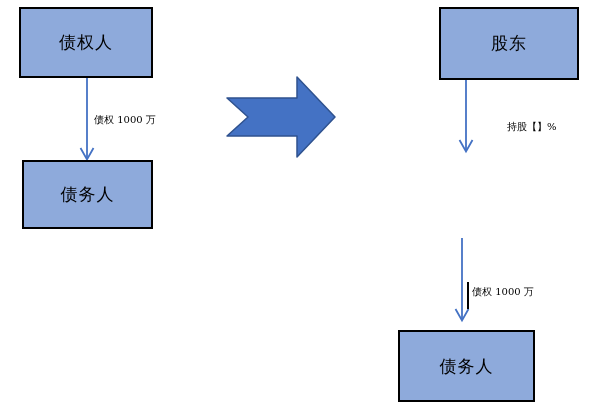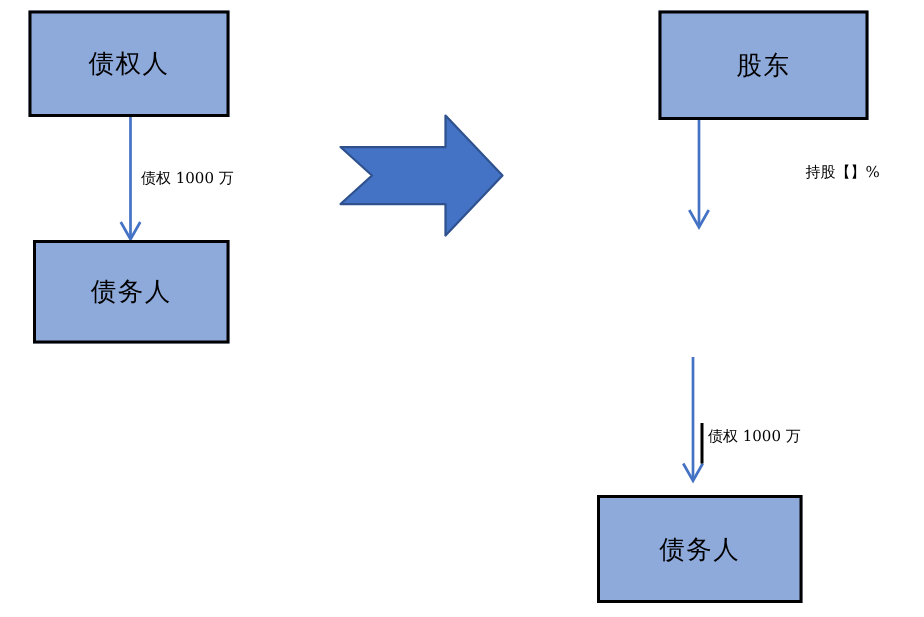--- a/index.html
+++ b/index.html
@@ -48,21 +48,21 @@
 
   <div class="shape-box" style="left:395px;top:7px;width:140px;height:73px;margin-left:44px;">
     <span>股东</span>
   </div>
 
   <svg class="connector" style="left:457px;top:80px;" width="18" height="74" xmlns="http://www.w3.org/2000/svg">
     <line x1="9" y1="0" x2="9" y2="70" stroke="#4472C4" stroke-width="1.8"></line>
     <path d="M2.5,60 L9,71.5 L15.5,60" fill="none" stroke="#4472C4" stroke-width="1.8"></path>
   </svg>
 
-  <div class="flow-label" style="left:507px;top:110px;margin-left:30px;">持股【】%</div>
+  <div class="flow-label" style="left:507px;top:121px;">持股【】%</div>
 
 
   <svg class="connector" style="left:453px;top:238px;" width="18" height="85" xmlns="http://www.w3.org/2000/svg">
     <line x1="9" y1="0" x2="9" y2="81" stroke="#4472C4" stroke-width="1.8"></line>
     <path d="M2.5,71 L9,82.5 L15.5,71" fill="none" stroke="#4472C4" stroke-width="1.8"></path>
   </svg>
 
   <div class="caret" style="left:467px;top:282px;height:27px;"></div>
 
   <div class="flow-label" style="left:472px;top:286px;">债权 1000 万</div>

